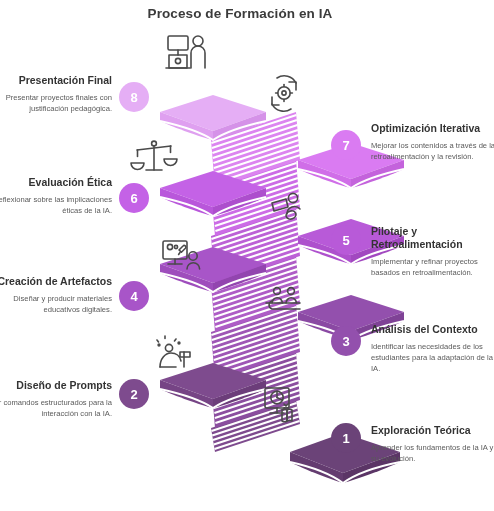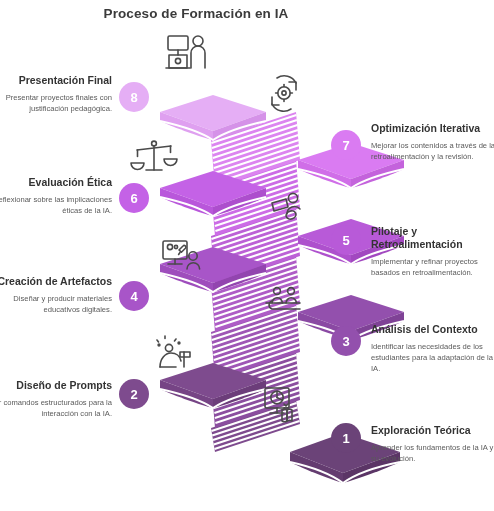--- a/index.html
+++ b/index.html
@@ -12,20 +12,21 @@
     -webkit-font-smoothing:antialiased;
   }
   #stage{position:absolute;left:0;top:0;width:494px;height:511px;}
 
   
   .title{
     position:absolute;left:0;top:6px;width:392px;
     text-align:center;
     font-size:13.5px;font-weight:bold;color:#3b3b3b;
     letter-spacing:.1px;
+    padding-left:44px;
   }
 
   
   #stair{position:absolute;left:0;top:0;width:494px;height:511px;}
 
   
   .badge{
     position:absolute;width:30px;height:30px;border-radius:50%;
     color:#ffffff;font-size:13px;font-weight:bold;
     display:flex;align-items:center;justify-content:center;

